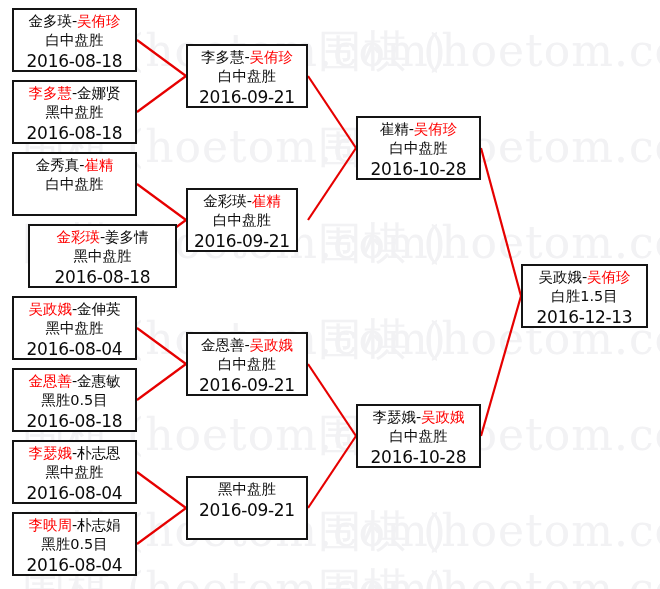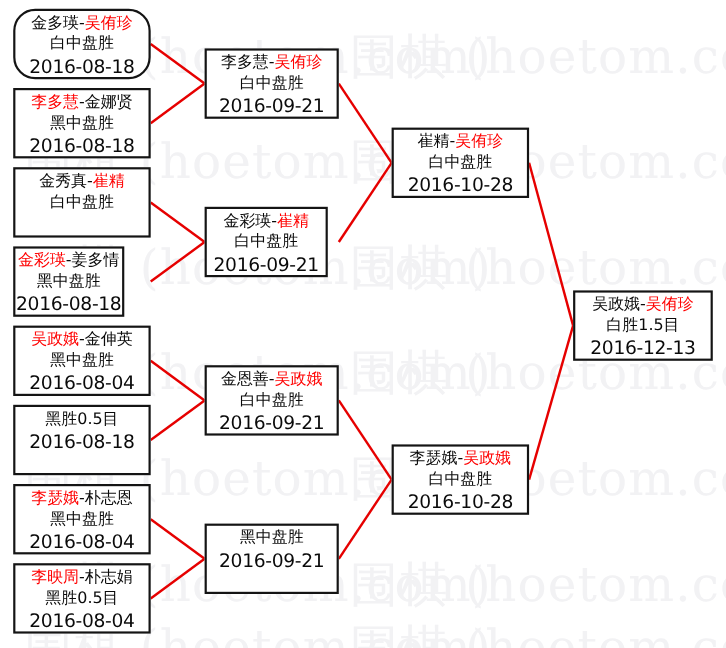--- a/index.html
+++ b/index.html
@@ -68,45 +68,46 @@
       <line x1="137" y1="400" x2="186" y2="364" stroke="#e60000" stroke-width="2.2"></line>
       <line x1="137" y1="472" x2="186" y2="508" stroke="#e60000" stroke-width="2.2"></line>
       <line x1="137" y1="544" x2="186" y2="508" stroke="#e60000" stroke-width="2.2"></line>
       <line x1="308" y1="76" x2="356" y2="148" stroke="#e60000" stroke-width="2.2"></line>
       <line x1="308" y1="220" x2="356" y2="148" stroke="#e60000" stroke-width="2.2"></line>
       <line x1="308" y1="364" x2="356" y2="436" stroke="#e60000" stroke-width="2.2"></line>
       <line x1="308" y1="508" x2="356" y2="436" stroke="#e60000" stroke-width="2.2"></line>
       <line x1="481" y1="148" x2="521" y2="296" stroke="#e60000" stroke-width="2.2"></line>
       <line x1="481" y1="436" x2="521" y2="296" stroke="#e60000" stroke-width="2.2"></line>
     </svg>
-<div class="box" style="left: 12px; top: 8px; width: 125px; height: 64px; border-radius: 20px;">
+<div class="box" style="left: 12px; top: 8px; width: 125px; height: 64px;">
       <span class="ln players"><span class="">金多瑛</span><span class="sep">-</span><span class="w">吴侑珍</span></span>
       <span class="ln result">白中盘胜</span>
       <span class="ln date">2016-08-18</span>
     </div>
     <div class="box" style="left: 12px; top: 80px; width: 125px; height: 64px;">
       <span class="ln players"><span class="w">李多慧</span><span class="sep">-</span><span class="">金娜贤</span></span>
       <span class="ln result">黑中盘胜</span>
       <span class="ln date">2016-08-18</span>
     </div>
     <div class="box" style="left: 12px; top: 152px; width: 125px; height: 64px;">
       <span class="ln players"><span class="">金秀真</span><span class="sep">-</span><span class="w">崔精</span></span>
       <span class="ln result">白中盘胜</span>
     </div>
-    <div class="box" style="left: 12px; top: 224px; width: 101px; height: 64px;">
+    <div class="box" style="left: 28px; top: 224px; width: 149px; height: 64px;">
       <span class="ln players"><span class="w">金彩瑛</span><span class="sep">-</span><span class="">姜多情</span></span>
       <span class="ln result">黑中盘胜</span>
       <span class="ln date">2016-08-18</span>
     </div>
     <div class="box" style="left: 12px; top: 296px; width: 125px; height: 64px;">
       <span class="ln players"><span class="w">吴政娥</span><span class="sep">-</span><span class="">金伸英</span></span>
       <span class="ln result">黑中盘胜</span>
       <span class="ln date">2016-08-04</span>
     </div>
     <div class="box" style="left: 12px; top: 368px; width: 125px; height: 64px;">
+      <span class="ln players"><span class="w">金恩善</span><span class="sep">-</span><span class="">金惠敏</span></span>
       <span class="ln result">黑胜0.5目</span>
       <span class="ln date">2016-08-18</span>
     </div>
     <div class="box" style="left: 12px; top: 440px; width: 125px; height: 64px;">
       <span class="ln players"><span class="w">李瑟娥</span><span class="sep">-</span><span class="">朴志恩</span></span>
       <span class="ln result">黑中盘胜</span>
       <span class="ln date">2016-08-04</span>
     </div>
     <div class="box" style="left: 12px; top: 512px; width: 125px; height: 64px;">
       <span class="ln players"><span class="w">李映周</span><span class="sep">-</span><span class="">朴志娟</span></span>

